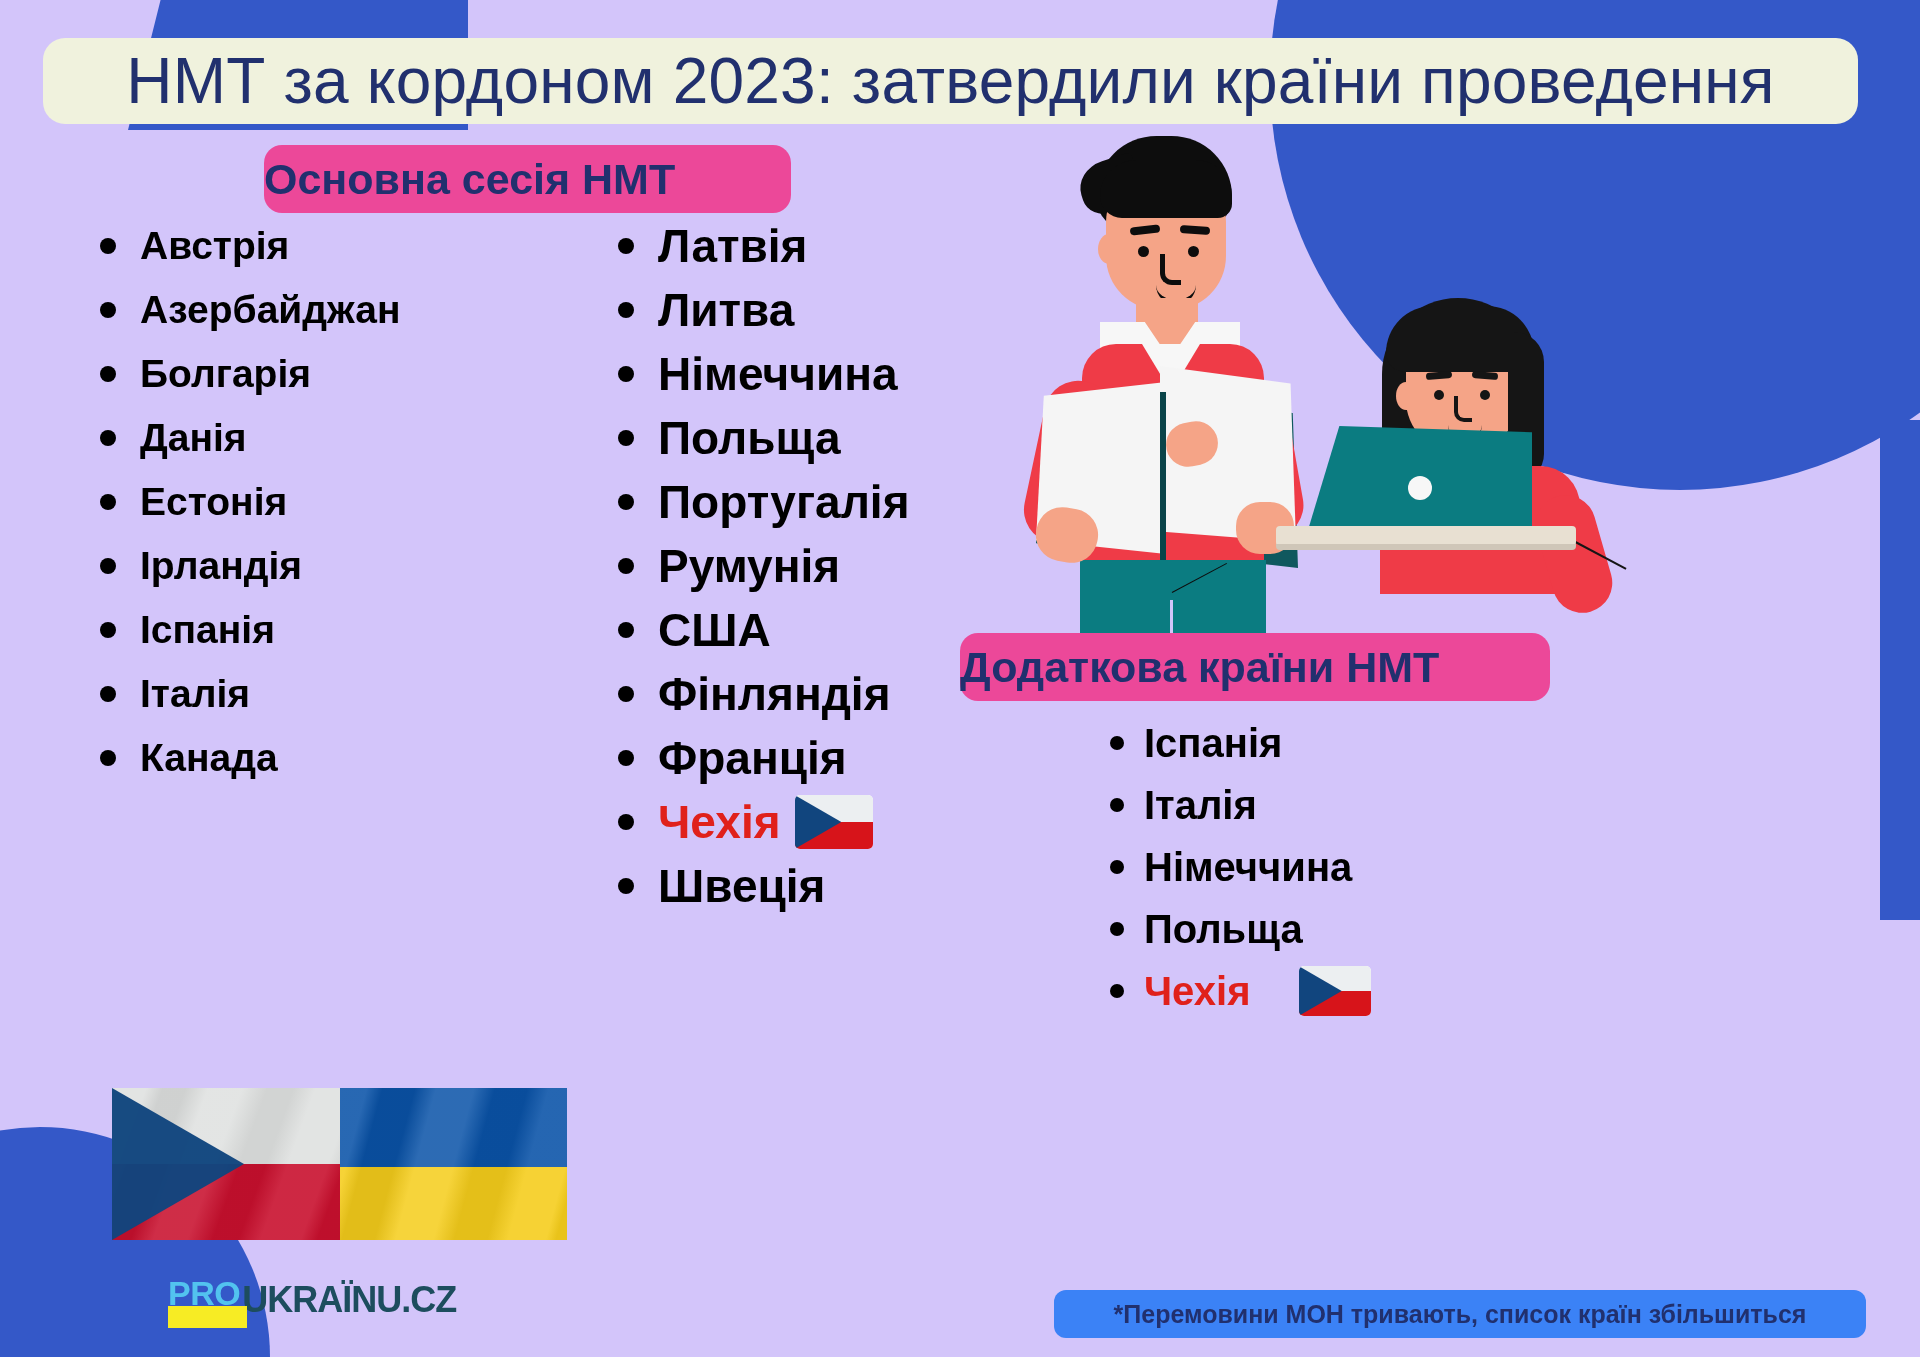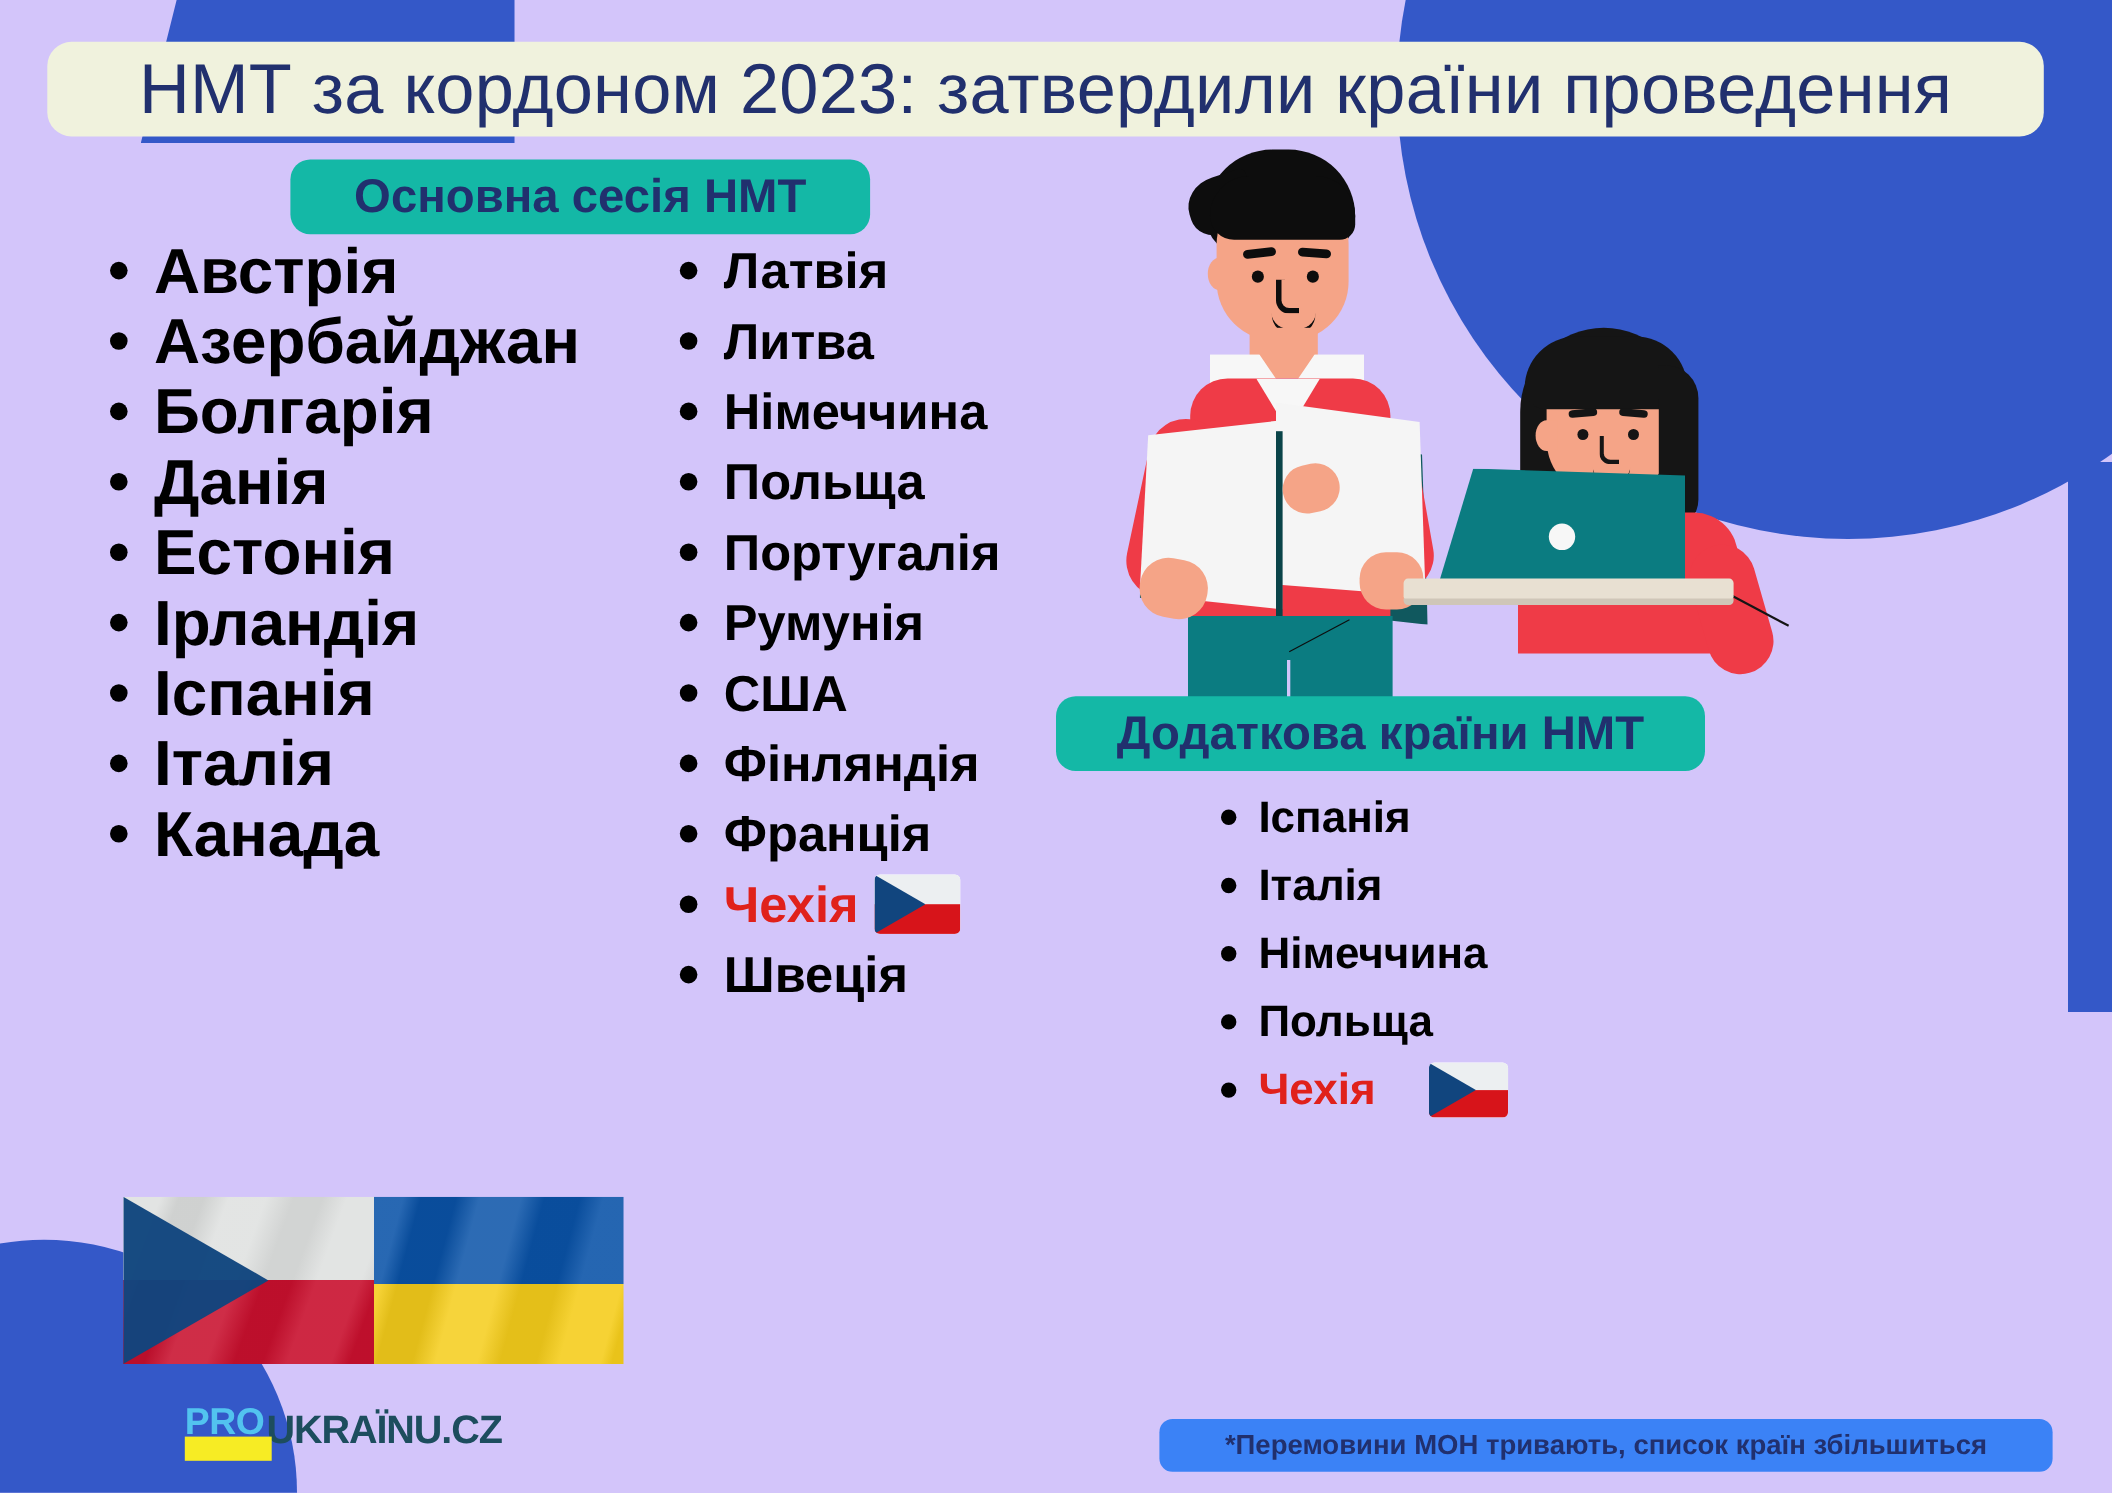--- a/index.html
+++ b/index.html
@@ -36,38 +36,38 @@
     background:#f0f2dd;border-radius:22px;
     display:flex;align-items:center;justify-content:center;
   }
   #title-text{
     color:#21306e;font-weight:normal;font-size:64px;letter-spacing:.2px;
     white-space:nowrap;transform:scaleX(1.0);
   }
 
   
   .badge{
-    position:absolute;background:#14b8a6;border-radius:18px;
-    display:flex;align-items:center;justify-content:center;
+    position:absolute;background:#ec4899;border-radius:18px;
+    display:flex;align-items:center;
     color:#21306e;font-weight:bold;
   }
   #badge-main{left:264px;top:145px;width:527px;height:68px;font-size:43px;}
   #badge-extra{left:960px;top:633px;width:590px;height:68px;font-size:43px;}
 
   
   ul.clist{list-style:none;margin:0;padding:0;position:absolute;}
   ul.clist li{
     display:flex;align-items:center;
     font-weight:bold;color:#000;white-space:nowrap;
   }
   ul.clist li .bullet{
     display:inline-block;width:16px;height:16px;border-radius:50%;
     background:#000;margin-right:24px;flex:0 0 auto;
   }
-  #list-col-1{left:100px;top:214px;font-size:58px;}
+  #list-col-1{left:100px;top:214px;font-size:39px;}
   #list-col-1 li{height:64px;}
   #list-col-2{left:618px;top:214px;font-size:46px;}
   #list-col-2 li{height:64px;}
   #list-extra{left:1110px;top:712px;font-size:40px;}
   #list-extra li{height:62px;}
   #list-extra li .bullet{width:14px;height:14px;margin-right:20px;}
   .hl-red{color:#e0211b;}
 
   
   .cz-flag{

